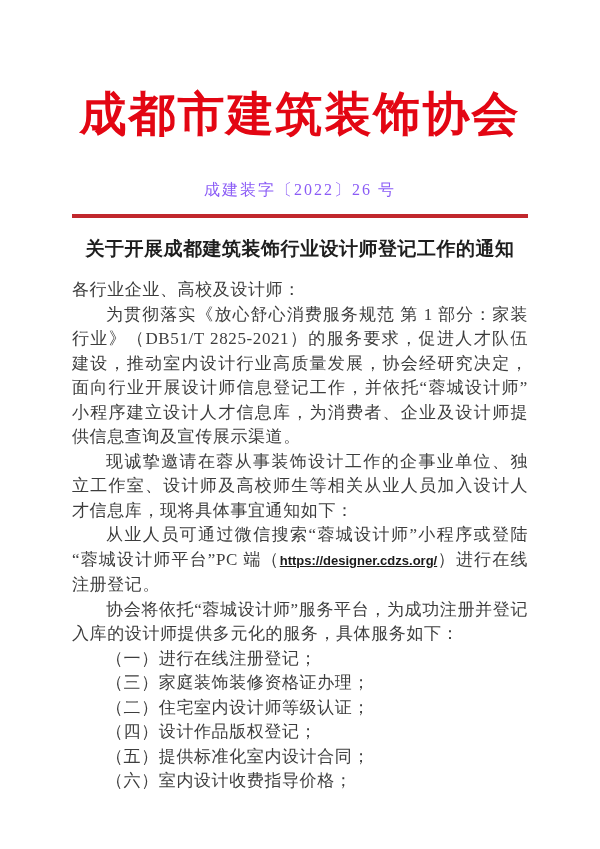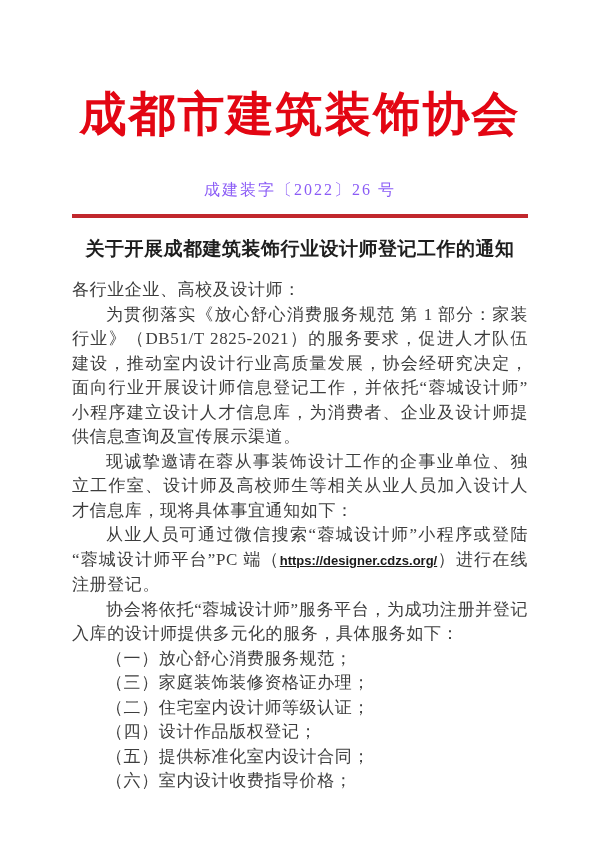--- a/index.html
+++ b/index.html
@@ -113,21 +113,21 @@
       <p class="para">为贯彻落实《放心舒心消费服务规范 第 1 部分：家装行业》（DB51/T 2825-2021）的服务要求，促进人才队伍建设，推动室内设计行业高质量发展，协会经研究决定，面向行业开展设计师信息登记工作，并依托“蓉城设计师”小程序建立设计人才信息库，为消费者、企业及设计师提供信息查询及宣传展示渠道。</p>
 
       <p class="para">现诚挚邀请在蓉从事装饰设计工作的企事业单位、独立工作室、设计师及高校师生等相关从业人员加入设计人才信息库，现将具体事宜通知如下：</p>
 
 
       <p class="para"><span>从业人员可通过微信搜索“蓉城设计师”小程序或登陆“蓉城设计师平台”PC 端（</span><span class="url-link">https://designer.cdzs.org/</span><span>）进行在线注册登记。</span></p>
 
 
       <p class="para">协会将依托“蓉城设计师”服务平台，为成功注册并登记入库的设计师提供多元化的服务，具体服务如下：</p>
 
-      <p class="service-item">（一）放心舒心消费服务规范；</p>
+      <p class="service-item">（一）进行在线注册登记；</p>
 
       <p class="service-item">（三）家庭装饰装修资格证办理；</p>
 
       <p class="service-item">（二）住宅室内设计师等级认证；</p>
 
       <p class="service-item">（四）设计作品版权登记；</p>
 
       <p class="service-item">（五）提供标准化室内设计合同；</p>
 
       <p class="service-item">（六）室内设计收费指导价格；</p>

